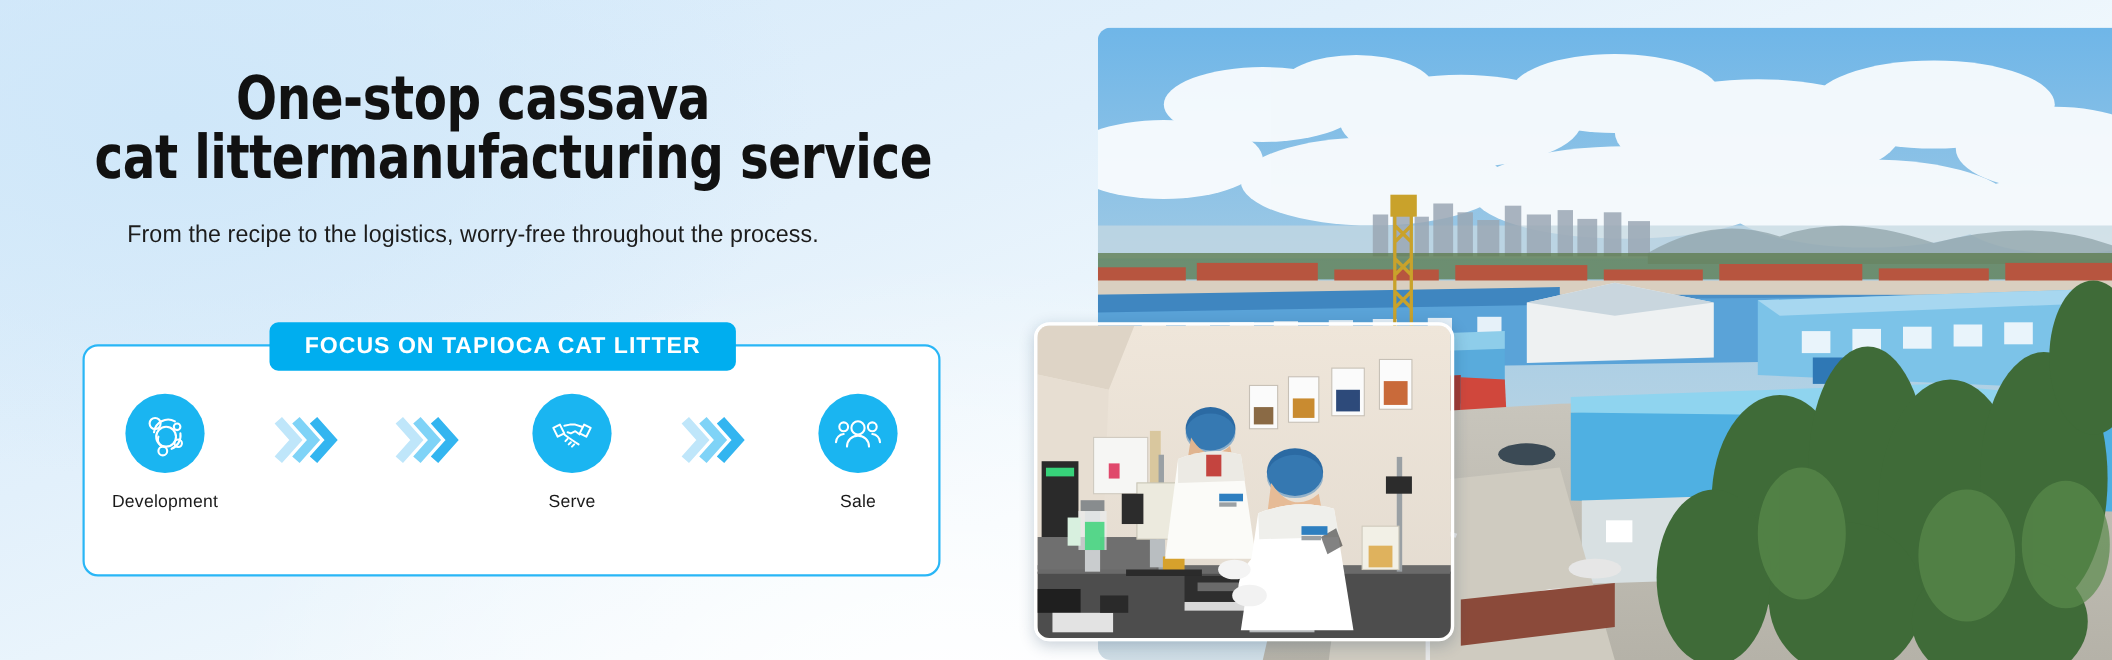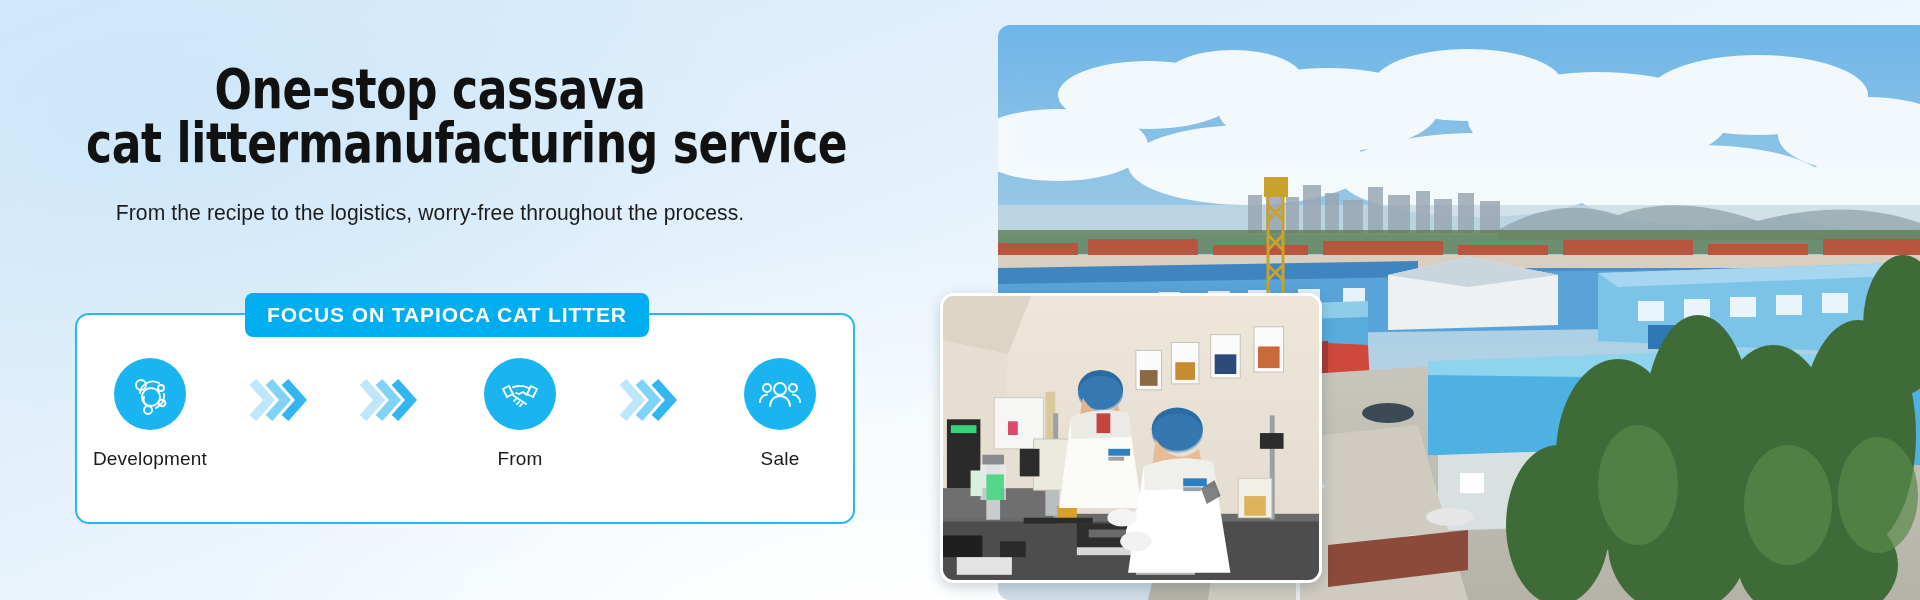--- a/index.html
+++ b/index.html
@@ -64,21 +64,21 @@
     width: 780px; height: 211px;
     background: #ffffff;
     border: 2px solid #29b6f6;
     border-radius: 14px;
   }
 
   .focus-badge {
     position: absolute;
     left: 245px; top: 293px;
     height: 44px;
-    padding: 0 22px;
+    padding: 0 32px;
     display: flex;
     align-items: center;
     background: #00aeef;
     border-radius: 8px;
     color: #ffffff;
     font-size: 21px;
     font-weight: 700;
     letter-spacing: 0.9px;
     white-space: nowrap;
     z-index: 4;
@@ -103,21 +103,21 @@
     width: 72px; height: 72px;
     border-radius: 50%;
     background: #1ab5f1;
     display: flex;
     align-items: center;
     justify-content: center;
   }
   .step-circle svg { display: block; }
   .step-label {
     margin-top: 18px;
-    font-size: 19px;
+    font-size: 16px;
     color: #1a1a1a;
     letter-spacing: 0.2px;
     white-space: nowrap;
   }
 
   .arrow-group {
     width: 72px;
     margin-top: 18px;
     display: flex;
     align-items: center;
@@ -203,21 +203,21 @@
             <path d="M6 18 l6-3 4 8 -6 3z"></path>
             <path d="M40 18 l-6-3 -4 8 6 3z"></path>
             <path d="M16 16 l5-1 h5 l6 2"></path>
             <path d="M30 24 l-4-3 -4 2 -3-1"></path>
             <path d="M16 24 l4 3 3 2 3 2 3 2"></path>
             <path d="M19 28 l-2 2"></path>
             <path d="M22 31 l-2 2"></path>
             <path d="M25 33 l-2 2"></path>
           </svg>
         </div>
-        <div class="step-label">From</div>
+        <div class="step-label">Serve</div>
       </div>
 
       <div class="arrow-group">
         <svg width="62" height="48" viewBox="0 0 62 48" fill="none">
           <path d="M4 6 L20 24 L4 42" stroke="#bfe6fa" stroke-width="9" fill="none"></path>
           <path d="M20 6 L36 24 L20 42" stroke="#7fd3f7" stroke-width="9" fill="none"></path>
           <path d="M36 6 L52 24 L36 42" stroke="#33b5f0" stroke-width="9" fill="none"></path>
         </svg>
       </div>
 

